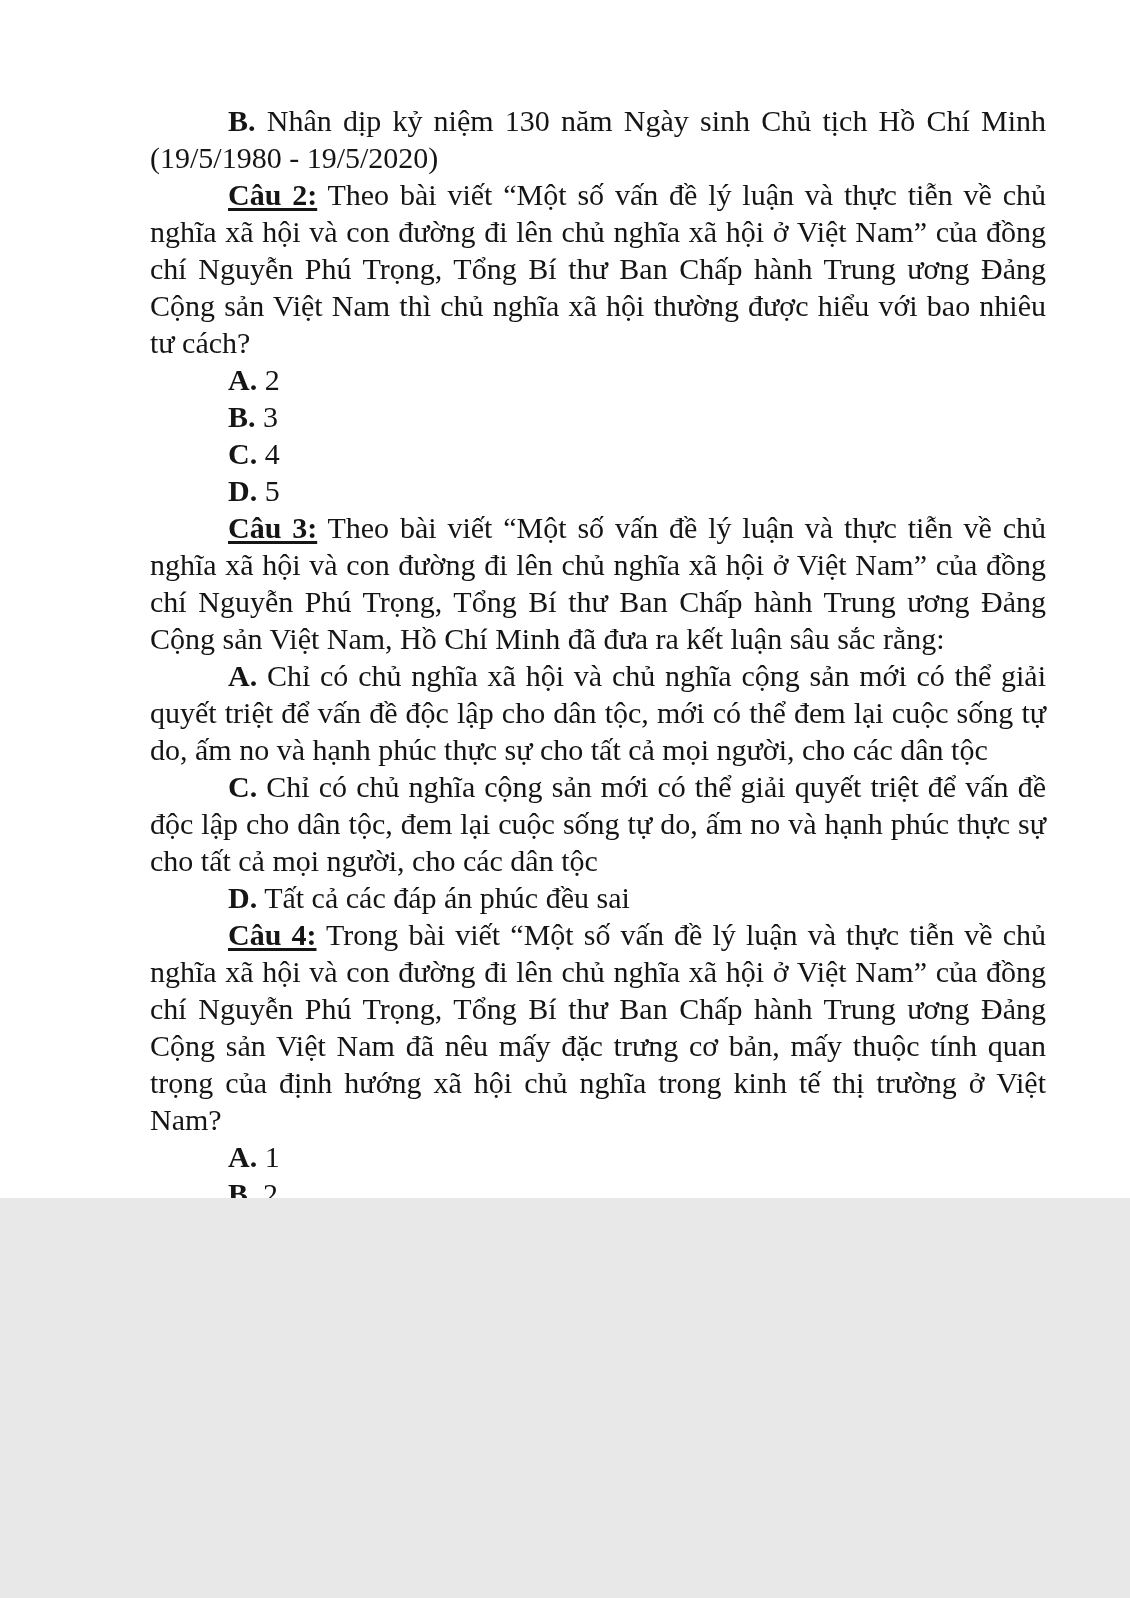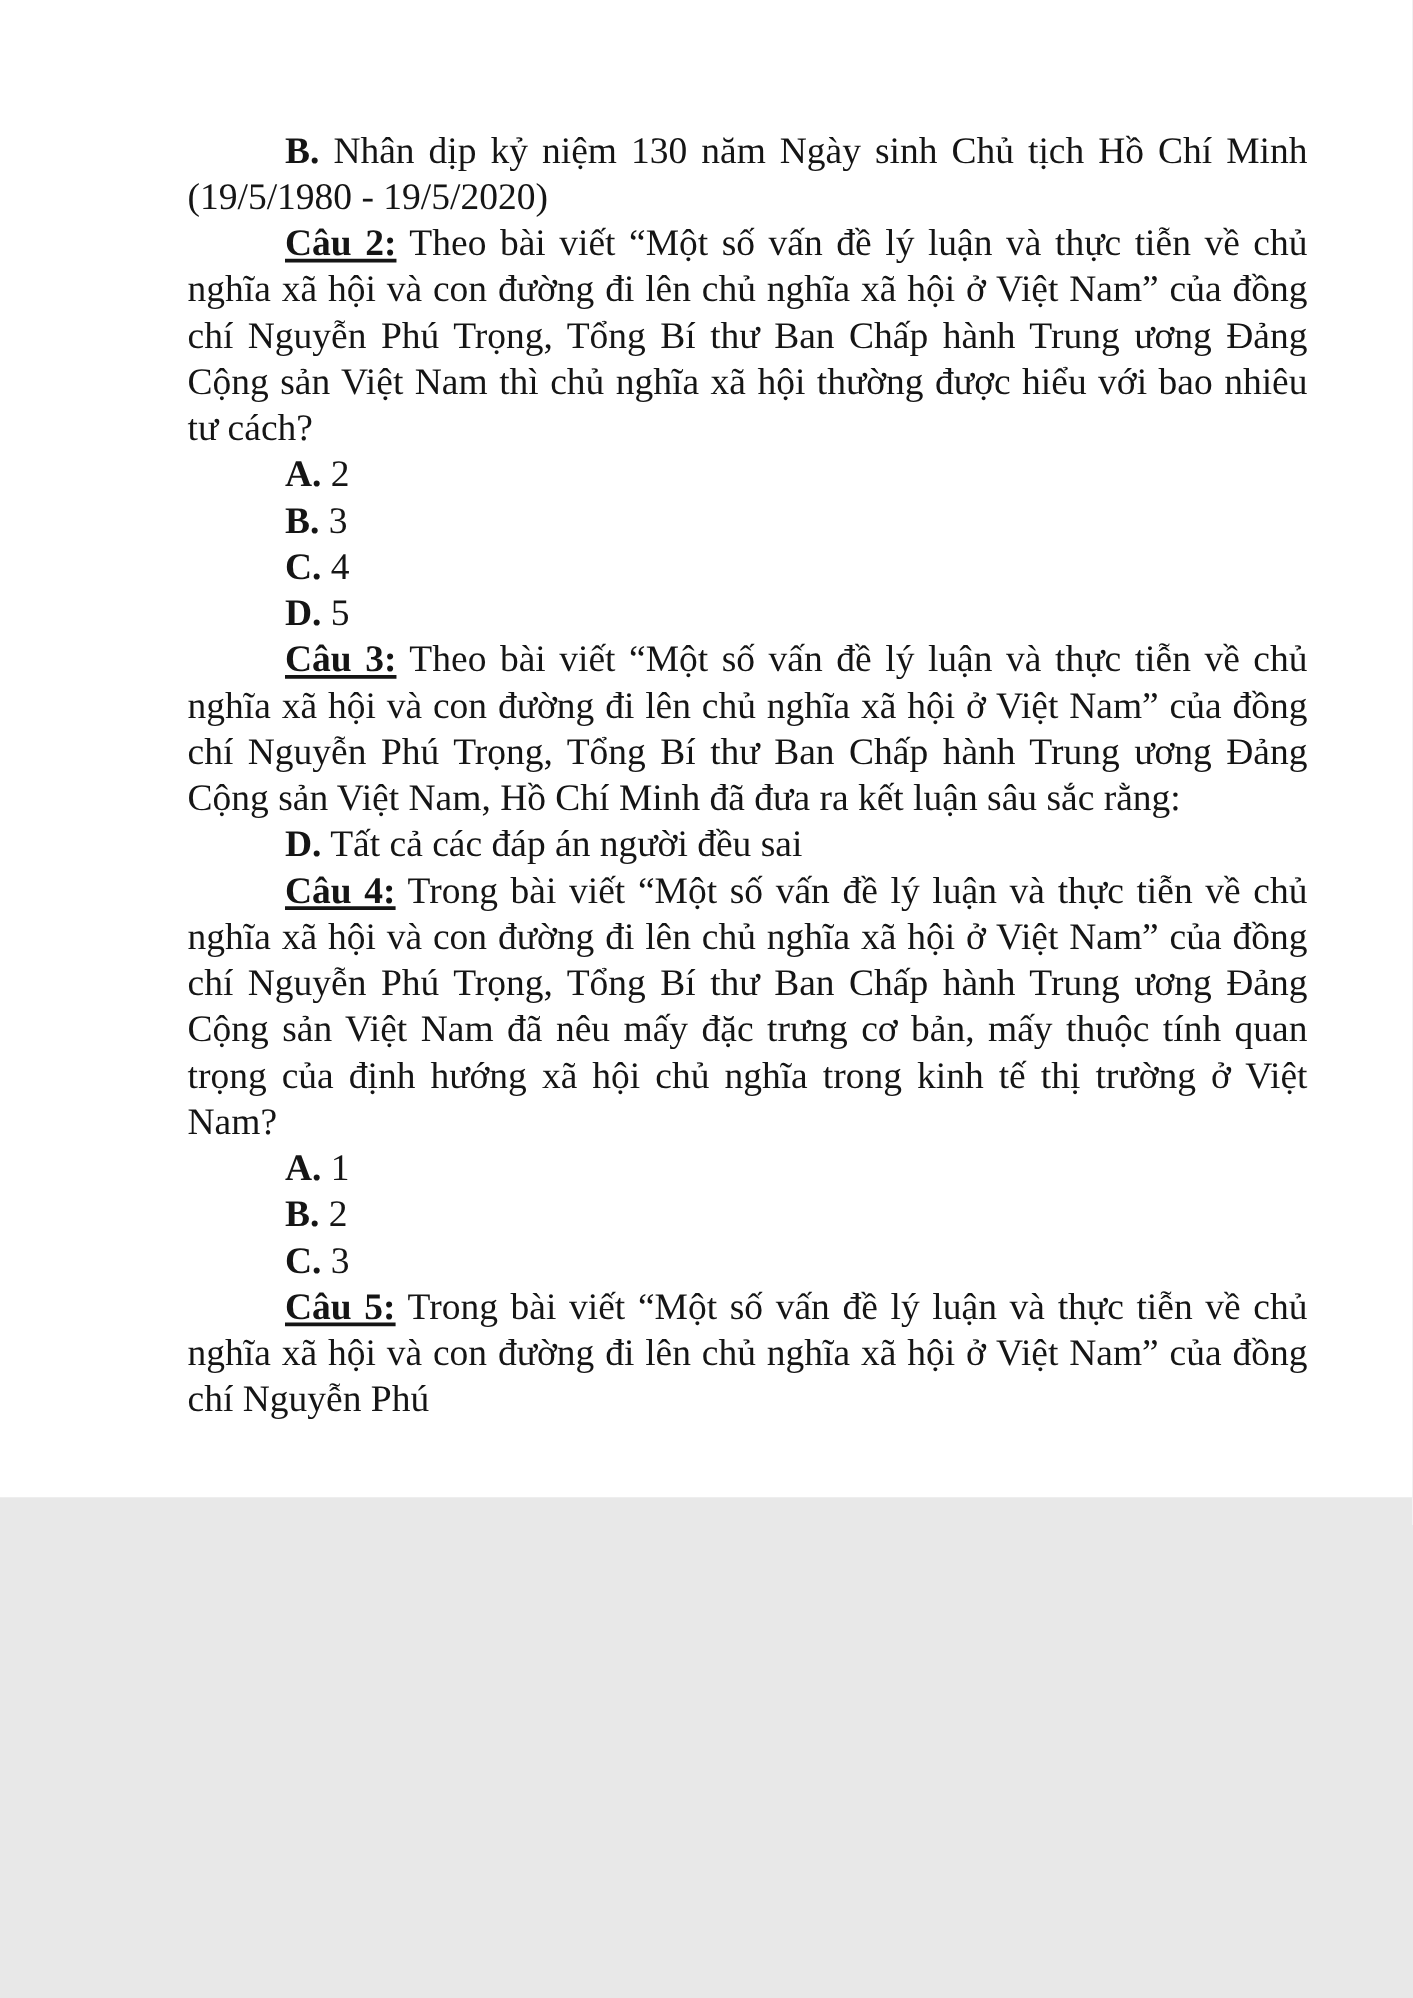--- a/index.html
+++ b/index.html
@@ -42,20 +42,22 @@
 
 <div class="page">
   <div class="content" id="doc-content">
       <p class="para opt"><span class="lbl">B.</span> <span class="txt">Nhân dịp kỷ niệm 130 năm Ngày sinh Chủ tịch Hồ Chí Minh (19/5/1980 - 19/5/2020)</span></p>
       <p class="para q"><span class="lbl">Câu 2:</span> <span class="txt">Theo bài viết “Một số vấn đề lý luận và thực tiễn về chủ nghĩa xã hội và con đường đi lên chủ nghĩa xã hội ở Việt Nam” của đồng chí Nguyễn Phú Trọng, Tổng Bí thư Ban Chấp hành Trung ương Đảng Cộng sản Việt Nam thì chủ nghĩa xã hội thường được hiểu với bao nhiêu tư cách?</span></p>
       <p class="para opt"><span class="lbl">A.</span> <span class="txt">2</span></p>
       <p class="para opt"><span class="lbl">B.</span> <span class="txt">3</span></p>
       <p class="para opt"><span class="lbl">C.</span> <span class="txt">4</span></p>
       <p class="para opt"><span class="lbl">D.</span> <span class="txt">5</span></p>
       <p class="para q"><span class="lbl">Câu 3:</span> <span class="txt">Theo bài viết “Một số vấn đề lý luận và thực tiễn về chủ nghĩa xã hội và con đường đi lên chủ nghĩa xã hội ở Việt Nam” của đồng chí Nguyễn Phú Trọng, Tổng Bí thư Ban Chấp hành Trung ương Đảng Cộng sản Việt Nam, Hồ Chí Minh đã đưa ra kết luận sâu sắc rằng:</span></p>
-      <p class="para opt"><span class="lbl">D.</span> <span class="txt">Tất cả các đáp án người đều sai</span></p>
+      <p class="para opt"><span class="lbl">A.</span> <span class="txt">Chỉ có chủ nghĩa xã hội và chủ nghĩa cộng sản mới có thể giải quyết triệt để vấn đề độc lập cho dân tộc, mới có thể đem lại cuộc sống tự do, ấm no và hạnh phúc thực sự cho tất cả mọi người, cho các dân tộc</span></p>
+      <p class="para opt"><span class="lbl">C.</span> <span class="txt">Chỉ có chủ nghĩa cộng sản mới có thể giải quyết triệt để vấn đề độc lập cho dân tộc, đem lại cuộc sống tự do, ấm no và hạnh phúc thực sự cho tất cả mọi người, cho các dân tộc</span></p>
+      <p class="para opt"><span class="lbl">D.</span> <span class="txt">Tất cả các đáp án phúc đều sai</span></p>
       <p class="para q"><span class="lbl">Câu 4:</span> <span class="txt">Trong bài viết “Một số vấn đề lý luận và thực tiễn về chủ nghĩa xã hội và con đường đi lên chủ nghĩa xã hội ở Việt Nam” của đồng chí Nguyễn Phú Trọng, Tổng Bí thư Ban Chấp hành Trung ương Đảng Cộng sản Việt Nam đã nêu mấy đặc trưng cơ bản, mấy thuộc tính quan trọng của định hướng xã hội chủ nghĩa trong kinh tế thị trường ở Việt Nam?</span></p>
       <p class="para opt"><span class="lbl">A.</span> <span class="txt">1</span></p>
       <p class="para opt"><span class="lbl">B.</span> <span class="txt">2</span></p>
       <p class="para opt"><span class="lbl">C.</span> <span class="txt">3</span></p>
       <p class="para q"><span class="lbl">Câu 5:</span> <span class="txt">Trong bài viết “Một số vấn đề lý luận và thực tiễn về chủ nghĩa xã hội và con đường đi lên chủ nghĩa xã hội ở Việt Nam” của đồng chí Nguyễn Phú</span></p>
     </div>
 </div>
 
 </body></html>

